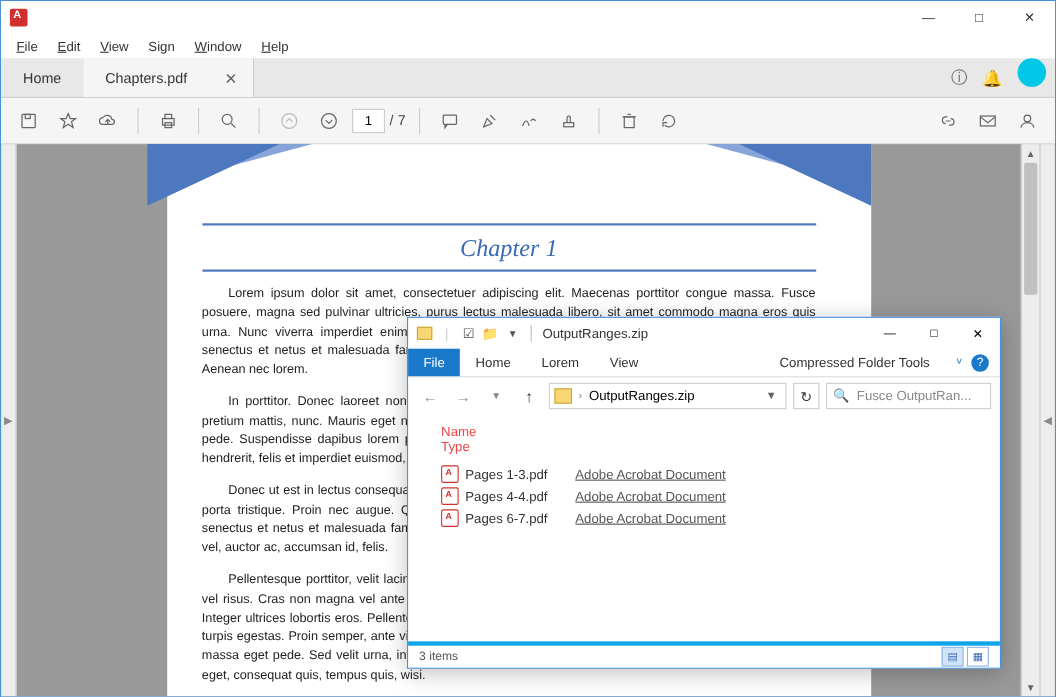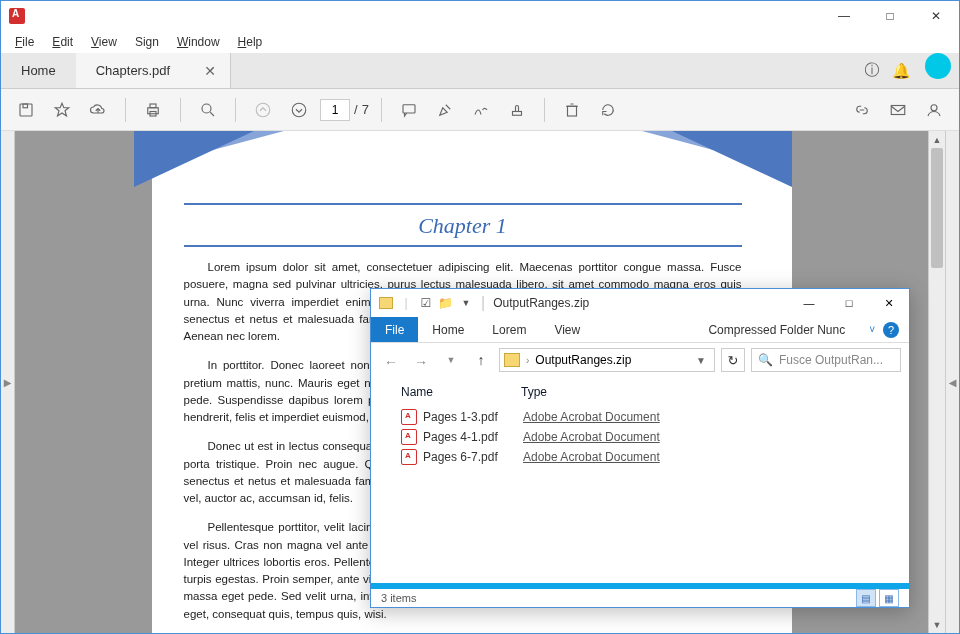--- a/index.html
+++ b/index.html
@@ -74,29 +74,29 @@
 .explorer .navrow .nbtn { width:24px; height:24px; display:flex; align-items:center; justify-content:center; color:#888; font-size:14px; cursor:pointer; }
 .explorer .navrow .nbtn.active { color:#333; }
 .explorer .addrbar { flex:1; height:24px; border:1px solid #ccc; display:flex; align-items:center; padding:0 4px; gap:6px; font-size:12px; }
 .explorer .addrbar .zipico { width:16px; height:14px; background:#f7d774; border:1px solid #c9a93a; }
 .explorer .addrbar .chev { color:#888; font-size:10px; }
 .explorer .addrbar .addr-drop { margin-left:auto; color:#666; font-size:10px; padding:0 4px; cursor:pointer; }
 .explorer .refresh { width:24px; height:24px; border:1px solid #ccc; display:flex; align-items:center; justify-content:center; font-size:13px; color:#333; cursor:pointer; }
 .explorer .search { width:150px; height:24px; border:1px solid #ccc; display:flex; align-items:center; padding:0 6px; gap:6px; font-size:12px; color:#888; }
 
 .explorer .filelist { flex:1; padding:4px 0 0 30px; font-size:12px; color:#333; }
-.explorer .filelist .cols { display:flex; color:#0f172a; font-size:12px; padding:4px 0 8px 0; }
+.explorer .filelist .cols { display:flex; color:#ef4444; font-size:12px; padding:4px 0 8px 0;flex-direction:column; }
 .explorer .filelist .cols .col-name { width:120px; }
 .explorer .filelist .row { display:flex; align-items:center; padding:2px 0; }
 .explorer .filelist .row .fico { width:16px; height:16px; border:1px solid #d32f2f; border-radius:2px; margin-right:6px; position:relative; background:#fff; }
 .explorer .filelist .row .fico::after { content:"A"; color:#d32f2f; font-size:8px; font-weight:bold; position:absolute; left:3px; top:1px; }
 .explorer .filelist .row .fname { width:100px; }
 .explorer .filelist .row .ftype { color:#555;text-decoration:underline; }
 
-.explorer .status { height:24px; border-top:6px solid #0ea5e9; display:flex; align-items:center; padding:0 10px; font-size:11px; color:#555; }
+.explorer .status { height:24px; border-top:4px solid #0ea5e9; display:flex; align-items:center; padding:0 10px; font-size:11px; color:#555; }
 .explorer .status .sflex { flex:1; }
 .explorer .status .vbtn { width:20px; height:18px; border:1px solid #8cb8e8; margin-left:3px; display:flex; align-items:center; justify-content:center; font-size:10px; color:#3a6ab5; cursor:pointer; }
 .explorer .status .vbtn.active { background:#d0e3f7; }
 </style>
 </head>
 <body>
 
 <div class="acrobat-window">
   <div class="titlebar">
     <div class="app-ico"></div>
@@ -282,21 +282,21 @@
     <div class="winbtn">―</div>
     <div class="winbtn">□</div>
     <div class="winbtn close">✕</div>
   </div>
 
   <div class="ribbon-tabs">
     <div class="rtab file">File</div>
     <div class="rtab">Home</div>
     <div class="rtab">Lorem</div>
     <div class="rtab">View</div>
-    <div class="rtab ctx">Compressed Folder Nunc</div>
+    <div class="rtab ctx">Compressed Folder Tools</div>
     <div class="ropts">
       <span style="font-size:10px;color:#1979ca">˅</span>
       <span class="help">?</span>
     </div>
   </div>
 
   <div class="navrow">
     <div class="nbtn">←</div>
     <div class="nbtn">→</div>
     <div class="nbtn" style="font-size:9px">▼</div>
@@ -319,21 +319,21 @@
       <div class="col-name">Name</div>
       <div>Type</div>
     </div>
     <div class="row">
       <div class="fico"></div>
       <div class="fname">Pages 1-3.pdf</div>
       <div class="ftype">Adobe Acrobat Document</div>
     </div>
     <div class="row">
       <div class="fico"></div>
-      <div class="fname">Pages 4-1.pdf</div>
+      <div class="fname">Pages 4-4.pdf</div>
       <div class="ftype">Adobe Acrobat Document</div>
     </div>
     <div class="row">
       <div class="fico"></div>
       <div class="fname">Pages 6-7.pdf</div>
       <div class="ftype">Adobe Acrobat Document</div>
     </div>
   </div>
 
   <div class="status">

